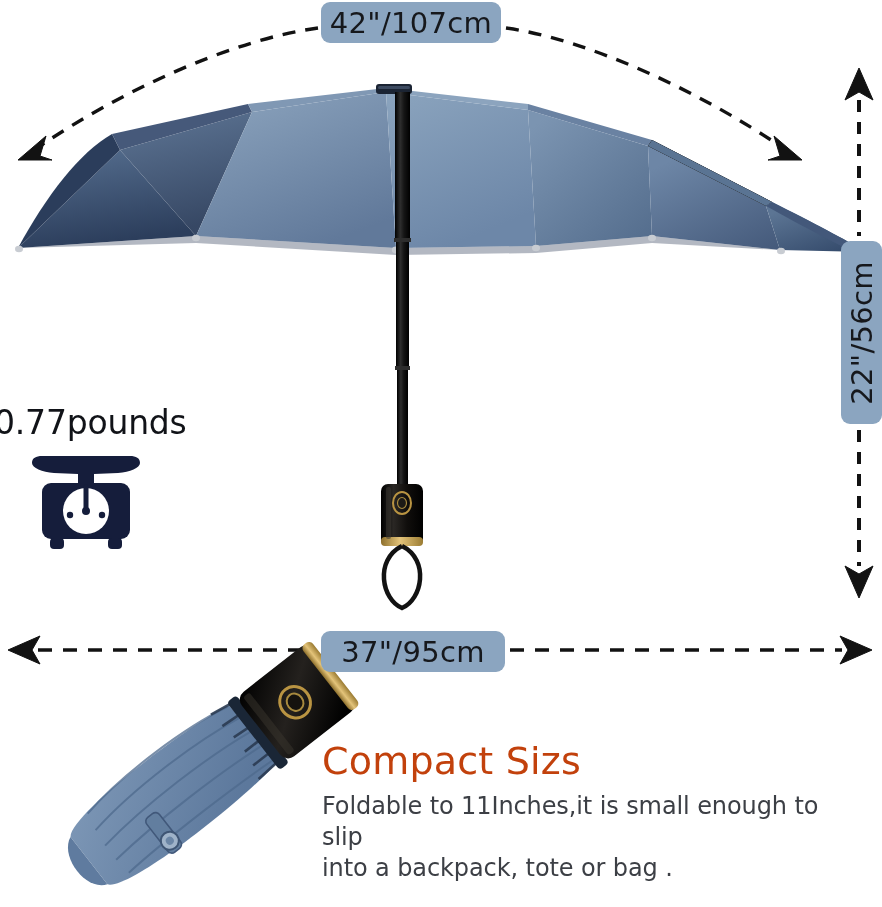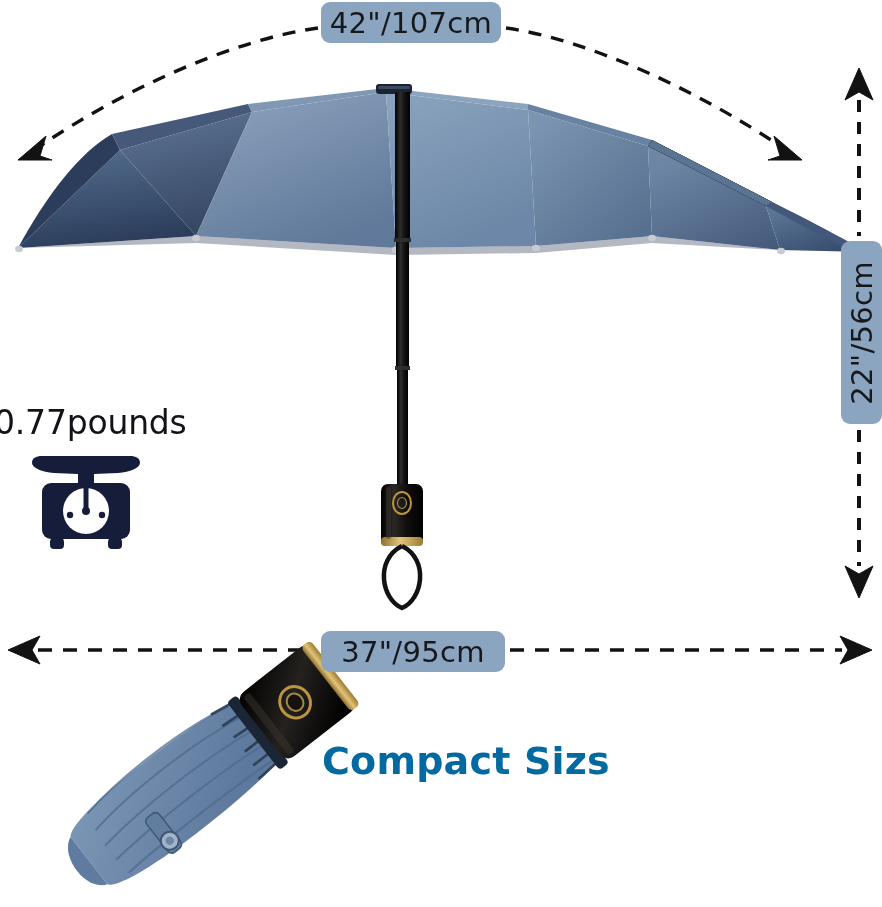--- a/index.html
+++ b/index.html
@@ -90,24 +90,24 @@
 
   
   #compact-block {
     position: absolute;
     left: 322px;
     top: 742px;
     width: 520px;
   }
   #compact-title {
     font-size: 38px;
-    color: #0369a1;
+    color: #c2410c;
     line-height: 1.05;
     letter-spacing: 0.2px;
-    font-weight: 700;
+    font-weight: 400;
   }
   #compact-desc {
     margin-top: 9px;
     font-size: 24px;
     color: #3c3f45;
     line-height: 1.30;
     letter-spacing: -0.1px;
   }
 </style>
 </head>
@@ -315,15 +315,19 @@
       <circle cx="60" cy="58" r="4" fill="#151d3b"></circle>
       <circle cx="44" cy="62" r="3.2" fill="#151d3b"></circle>
       <circle cx="76" cy="62" r="3.2" fill="#151d3b"></circle>
       <rect x="24" y="85" width="14" height="11" rx="4" fill="#151d3b"></rect>
       <rect x="82" y="85" width="14" height="11" rx="4" fill="#151d3b"></rect>
     </svg>
   </div>
 
   <div id="compact-block">
     <div id="compact-title">Compact Sizs</div>
+    <div id="compact-desc">
+      <div>Foldable to 11Inches,it is small enough to slip</div>
+      <div> into a backpack, tote or bag .</div>
+    </div>
   </div>
 
 </div>
 
 </body></html>

